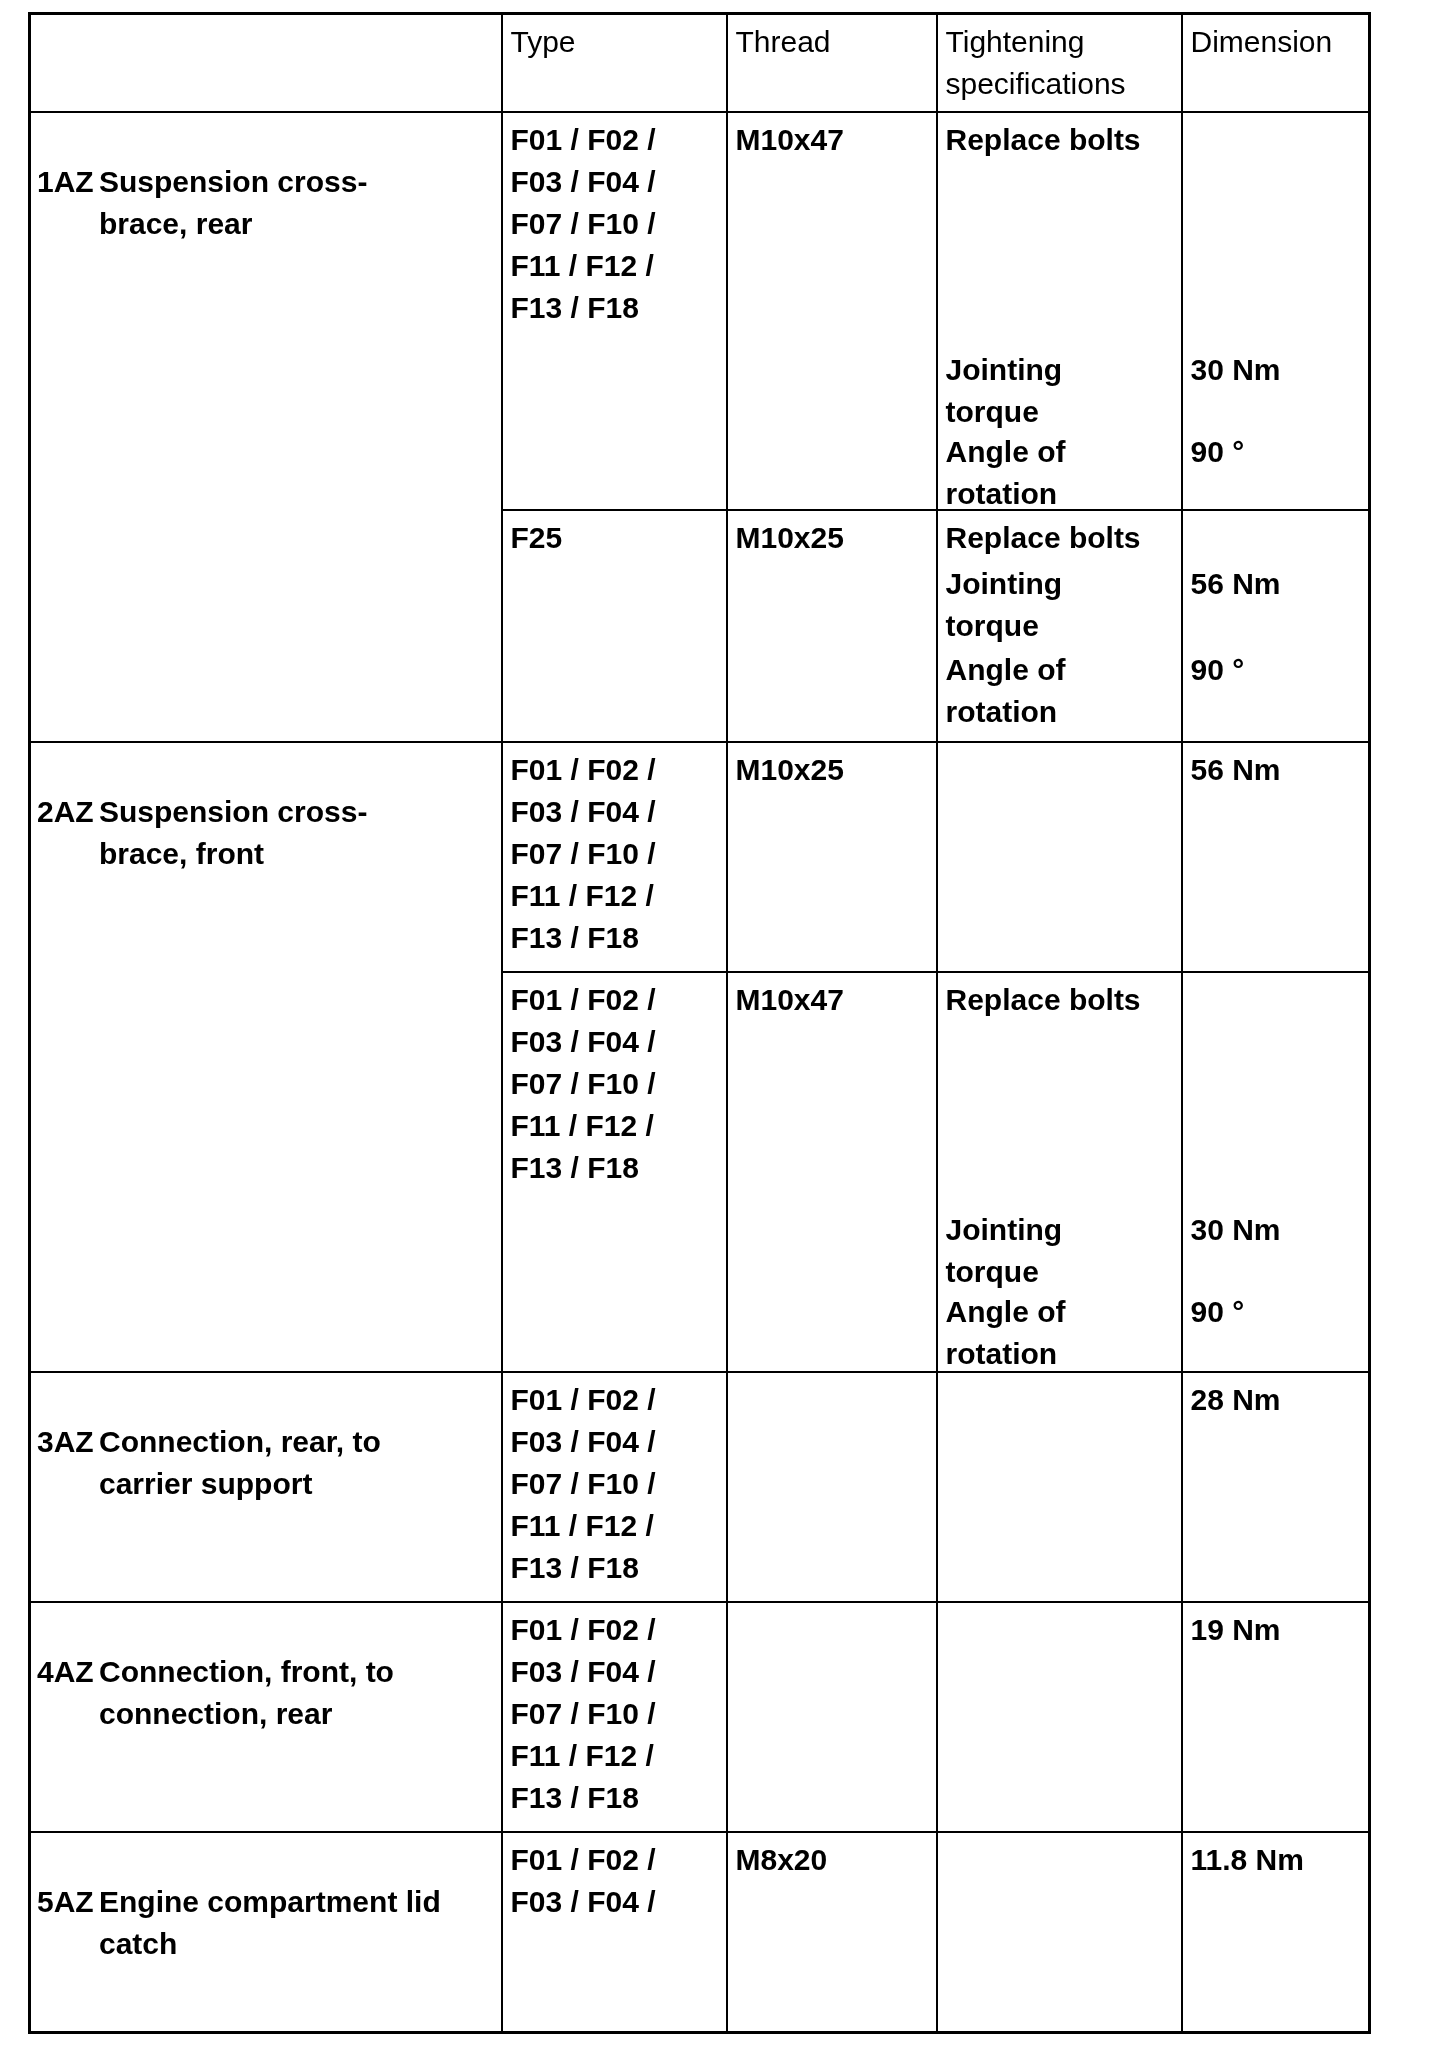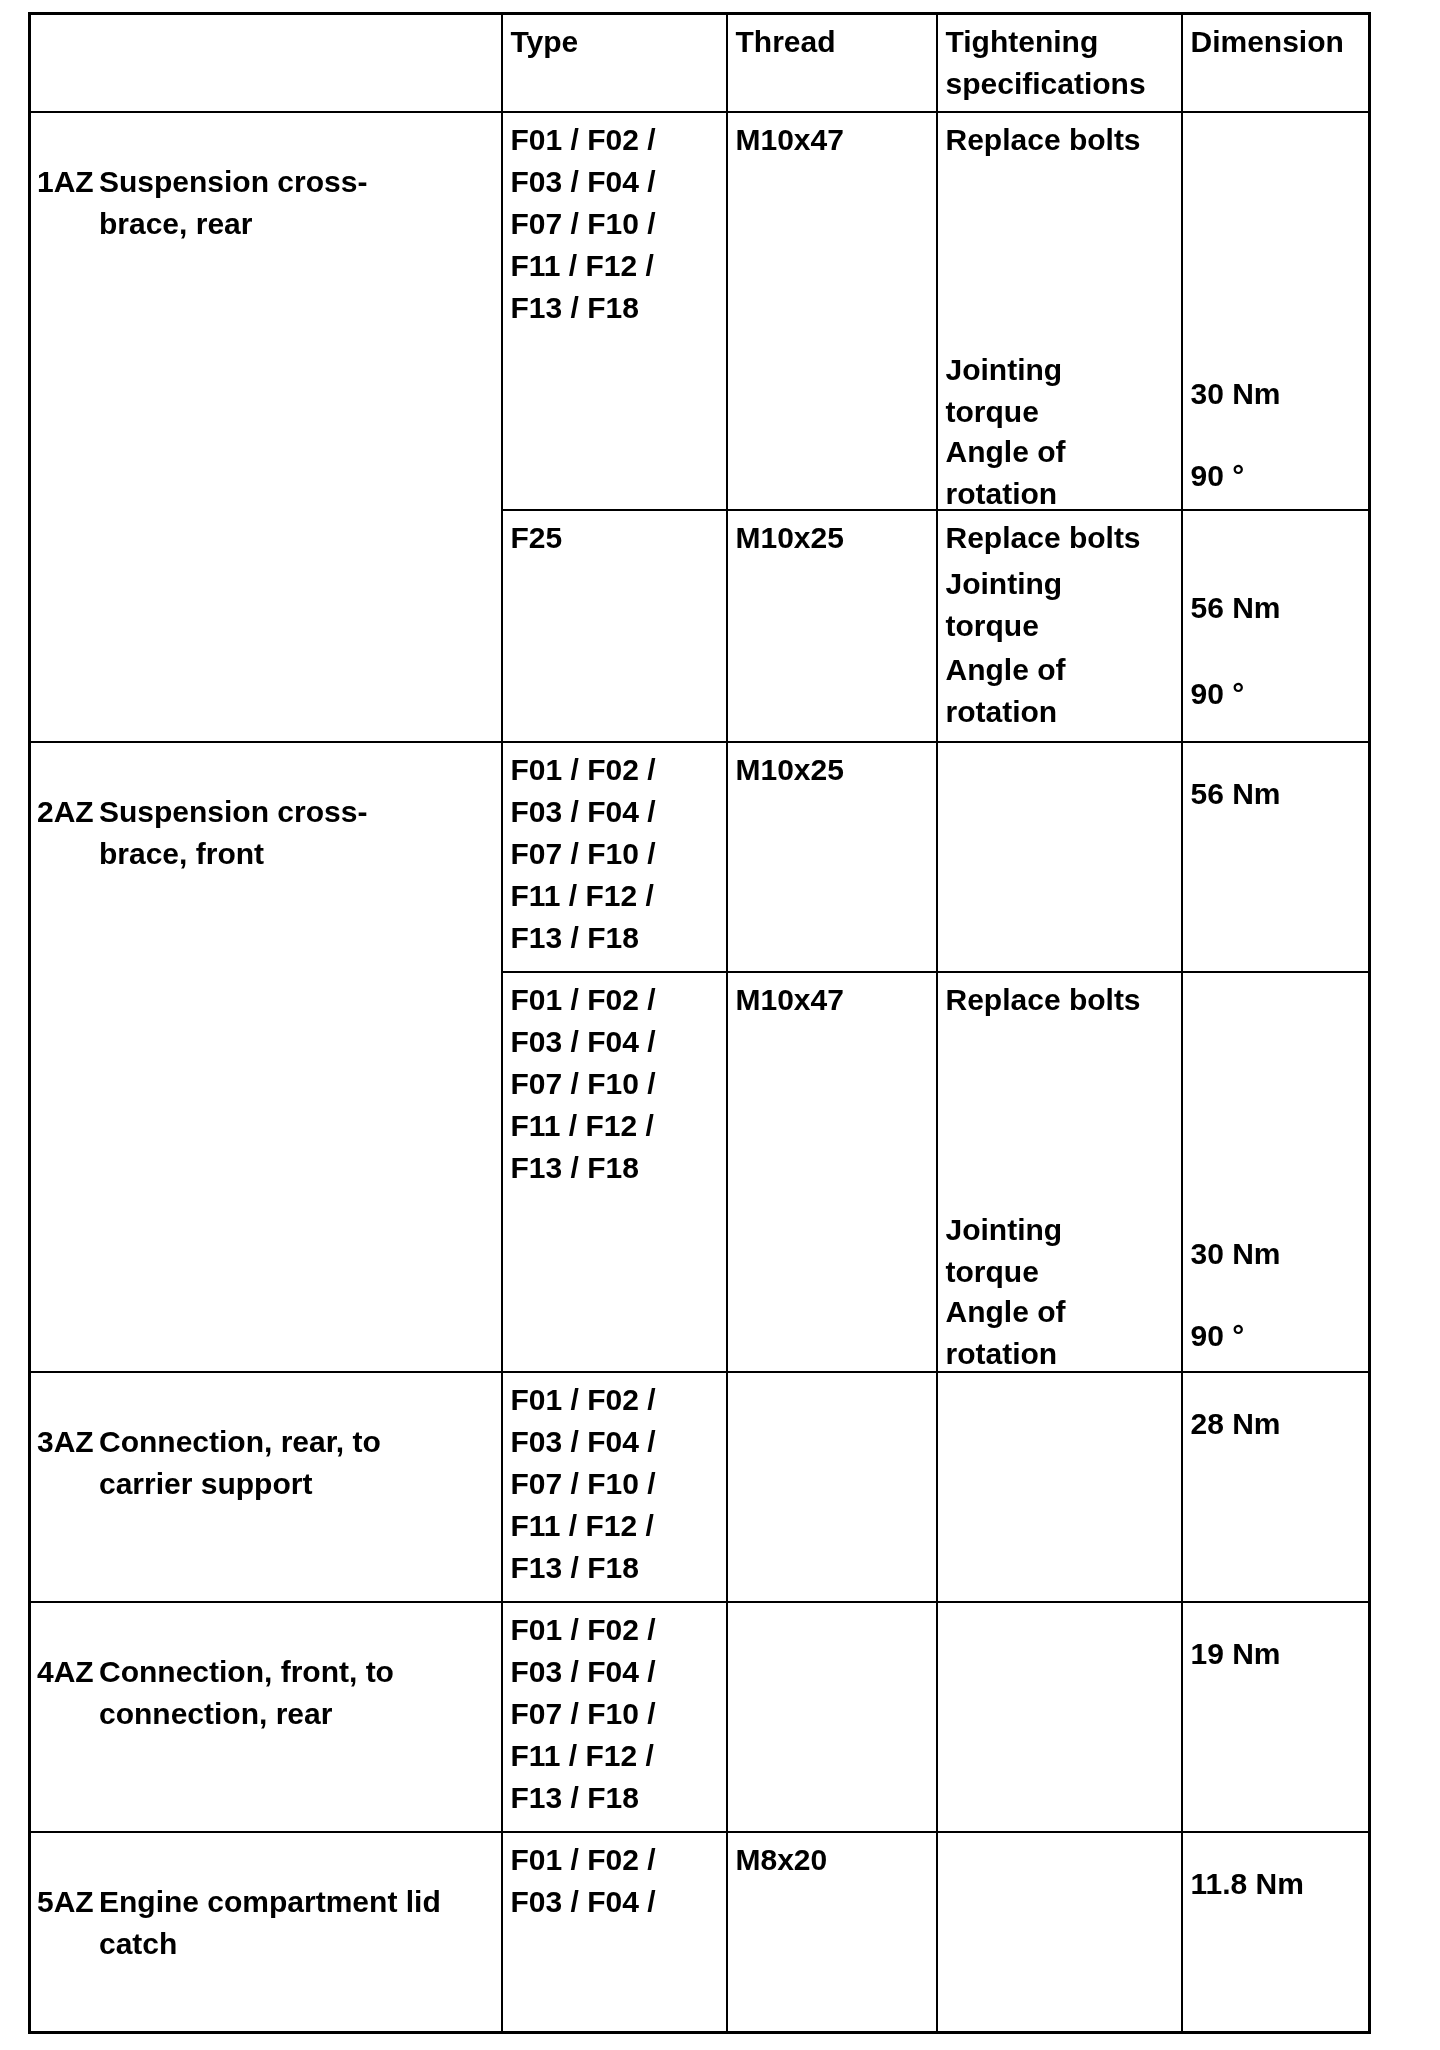--- a/index.html
+++ b/index.html
@@ -35,21 +35,21 @@
     vertical-align: top;
     padding: 6px 8px;
     font-size: 30px;
     line-height: 42px;
     white-space: pre-line;
     overflow: hidden;
     font-weight: bold;
   }
   .spec-table th {
     text-align: left;
-    font-weight: bold;
+    font-weight: normal;
     height: 96px;
   }
   td.cell-main { padding: 6px 6px; }
   .id-desc { display: flex; align-items: flex-start; justify-content: center; }
   .row-id { width: 62px; flex: 0 0 62px; }
   .row-desc { flex: 1; white-space: pre-line; }
   td.cell-specs, td.cell-dim {
     position: relative;
     padding: 16px;
   }
@@ -57,21 +57,20 @@
     position: absolute;
     left: 8px;
     right: 4px;
     white-space: pre-line;
   }
   .dim-value {
     position: absolute;
     left: 8px;
     right: 15px;
     white-space: nowrap;
-    margin-top: 24px;
   }
 </style>
 </head>
 <body>
 
 <div class="page">
 
   <table class="spec-table">
     <colgroup>
       <col style="width:472px">

